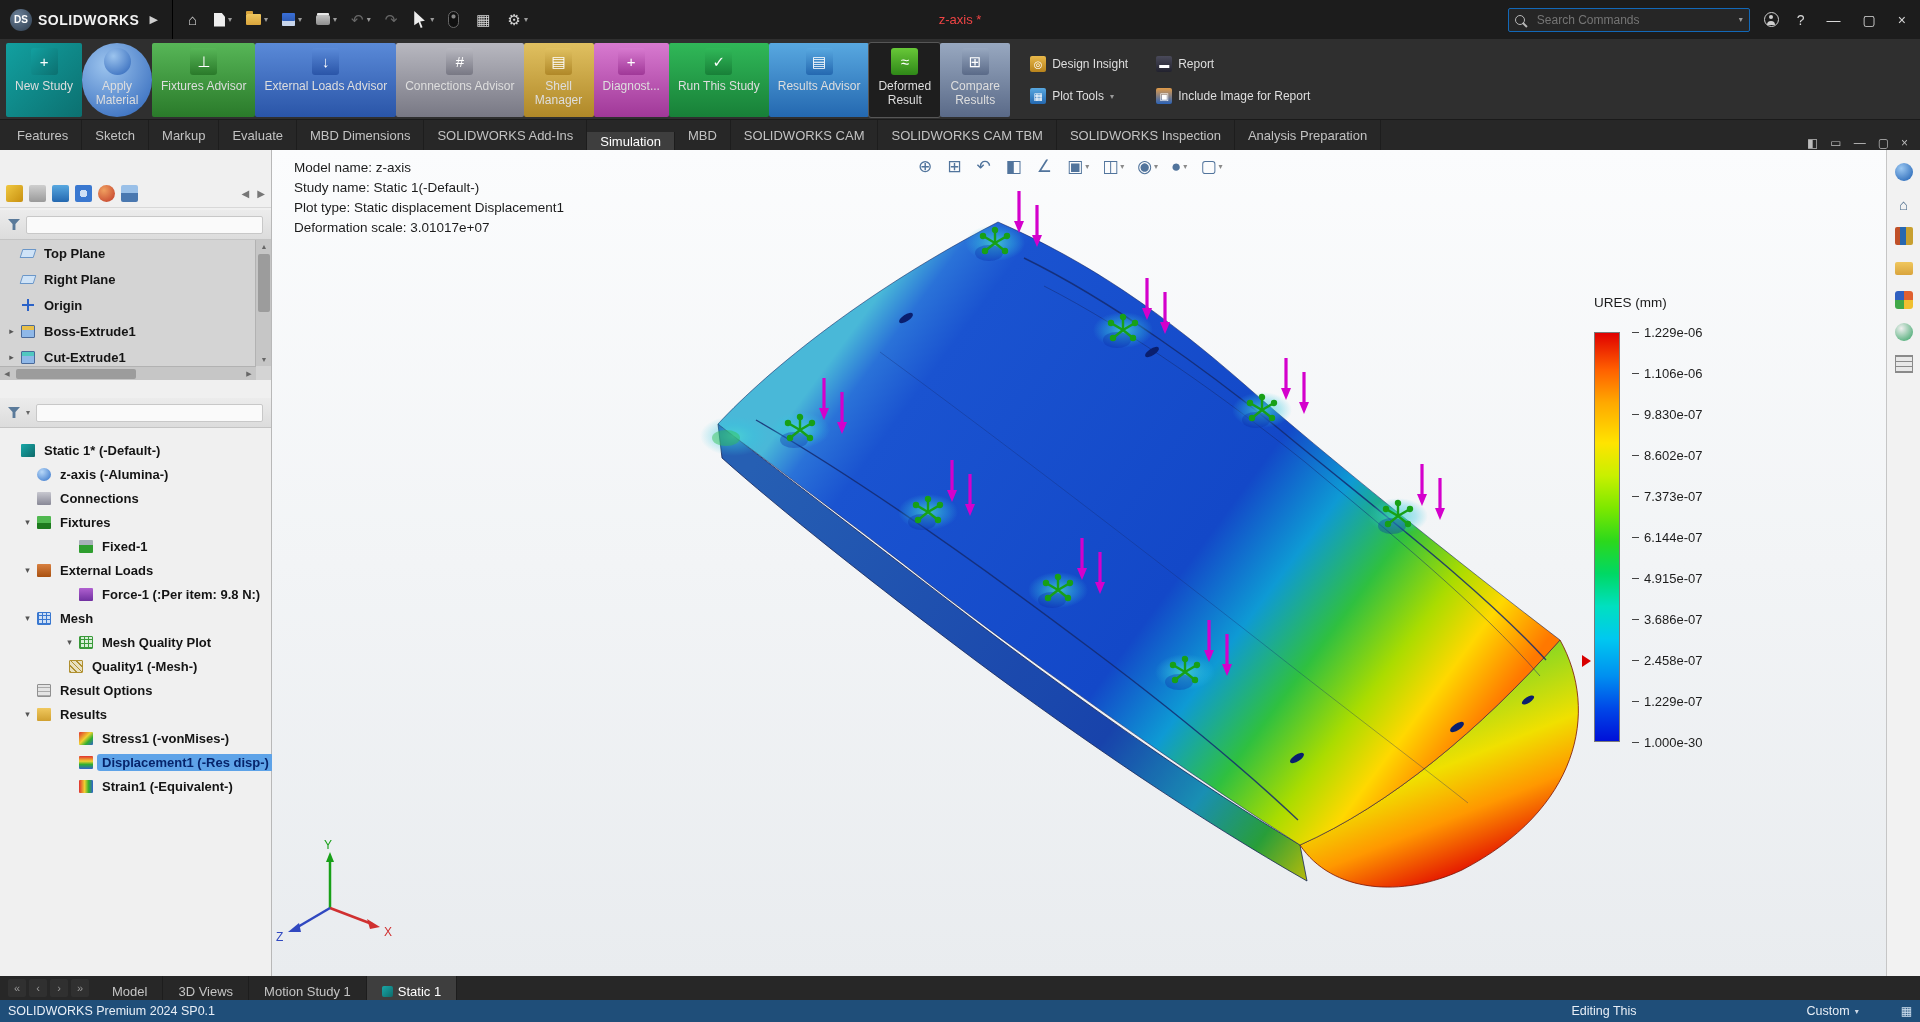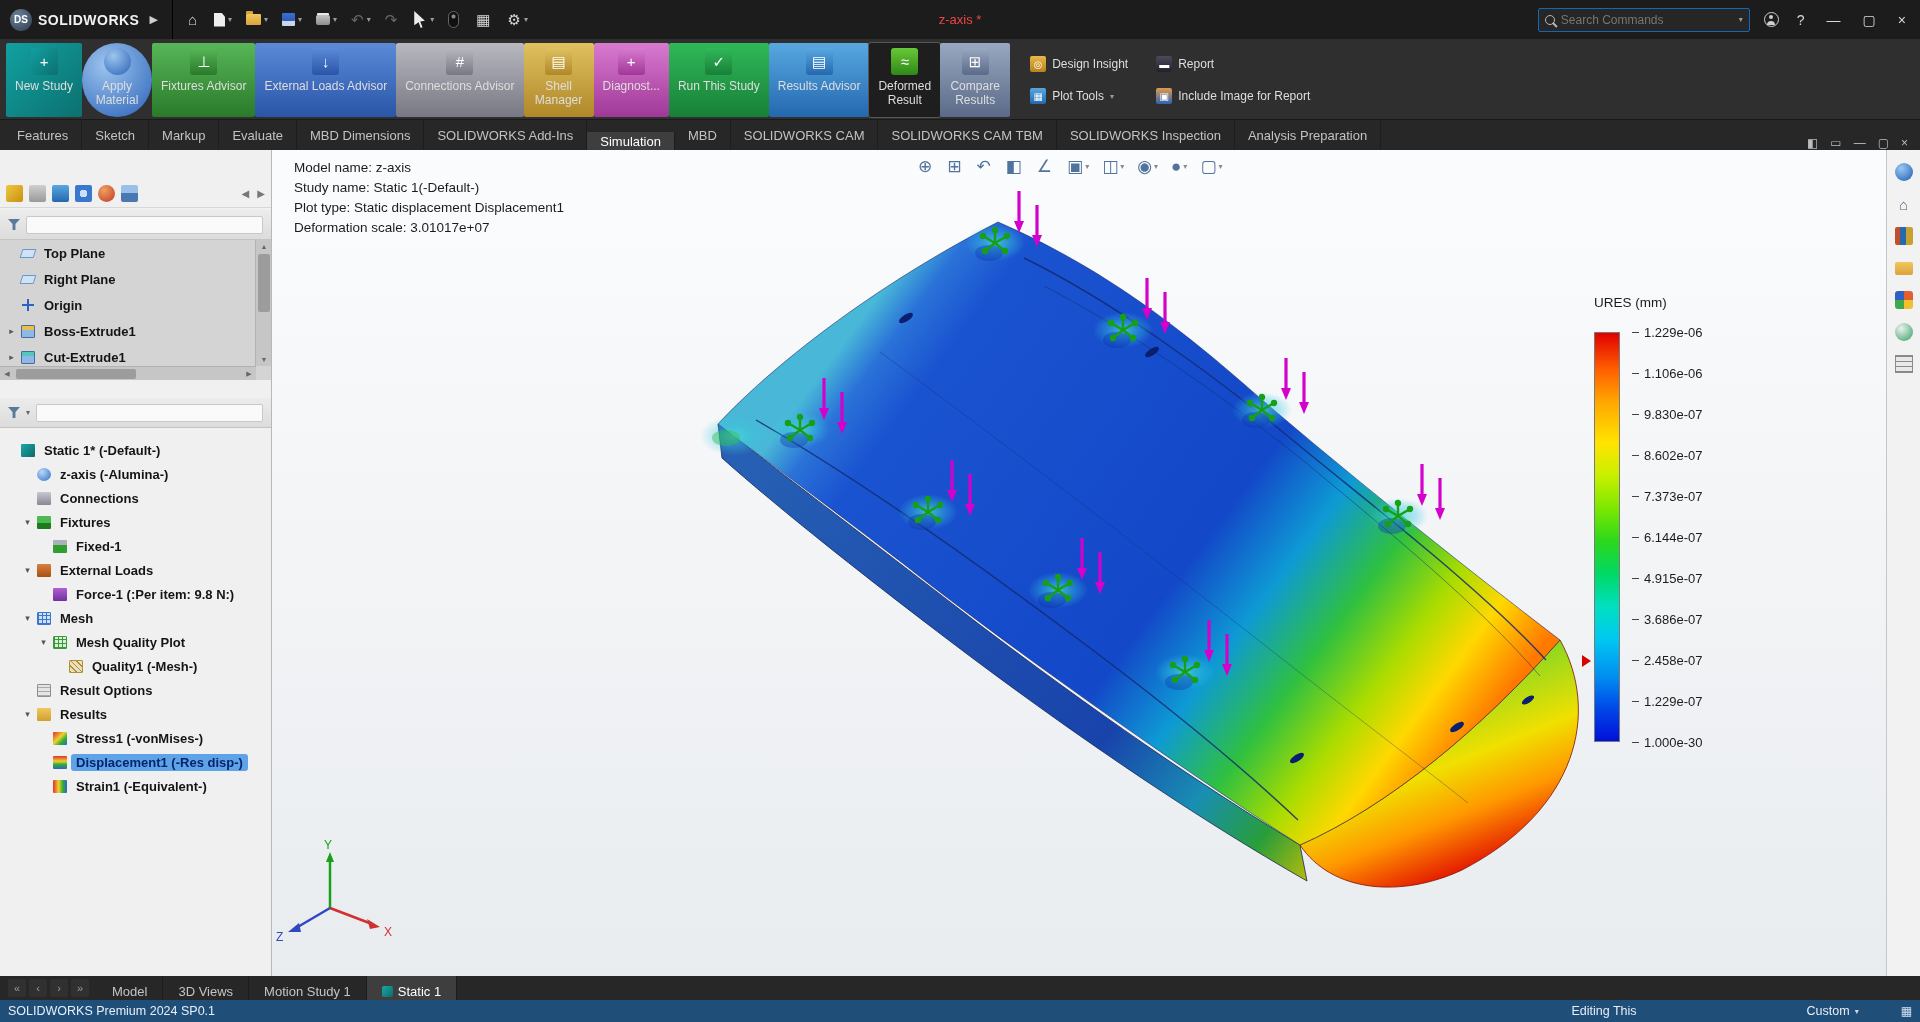--- a/index.html
+++ b/index.html
@@ -22,21 +22,21 @@
   .shape.ic-doc { width:11px; height:14px; background:#eee; clip-path:polygon(0 0,68% 0,100% 30%,100% 100%,0 100%); }
   .shape.ic-folder { width:15px; height:11px; background:linear-gradient(#f0c75e,#d9a43c); border-radius:1px; position:relative; }
   .shape.ic-folder::before { content:""; position:absolute; top:-3px; left:0; width:7px; height:3px; background:#d9a43c; border-radius:1px 1px 0 0; }
   .shape.ic-save { width:13px; height:13px; background:linear-gradient(#3a6fd8,#27509f); border-radius:1px; box-shadow:inset 0 -5px 0 #c9d6ec; }
   .shape.ic-print { width:14px; height:10px; background:linear-gradient(#c2c2c2,#8e8e8e); border-radius:2px; box-shadow:0 -3px 0 -1px #e8e8e8; }
   .shape.ic-cursor { width:13px; height:17px; background:#ececec; clip-path:polygon(0 0,82% 58%,46% 62%,64% 96%,50% 100%,34% 66%,0 84%); }
   .ic-sel { outline:1px solid #5c5c5c; background:#383838; padding:2px 3px; }
   .shape.ic-pill { width:11px; height:17px; background:radial-gradient(circle at 50% 30%,#888 1.5px,#101010 2.5px); border:1px solid #666; border-radius:6px; }
   #tb-title { position:absolute; left:50%; transform:translateX(-50%); font-size:13px; color:#ef4444; }
   .tb-right { margin-left:auto; display:flex; align-items:center; gap:14px; padding-right:10px; }
-  .searchbox { width:212px; height:24px; background:#262626; border:1px solid #1268b8; border-radius:2px; display:flex; align-items:center; padding:0 6px; gap:6px; }
+  .searchbox { width:242px; height:24px; background:#262626; border:1px solid #1268b8; border-radius:2px; display:flex; align-items:center; padding:0 6px; gap:12px; }
   .searchbox input { flex:1; background:transparent; border:none; outline:none; color:#bdbdbd; font-size:12px; font-family:inherit; }
   .mag { width:10px; height:10px; border:1.5px solid #b8b8b8; border-radius:50%; position:relative; flex:0 0 auto; }
   .mag::after { content:""; position:absolute; width:6px; height:1.5px; background:#b8b8b8; bottom:-2px; right:-4px; transform:rotate(45deg); }
   .person { width:15px; height:15px; border-radius:50%; border:1.5px solid #cfcfcf; position:relative; }
   .person::before { content:""; position:absolute; top:2px; left:4px; width:4px; height:4px; border-radius:50%; background:#cfcfcf; }
   .person::after { content:""; position:absolute; bottom:1px; left:2px; width:8px; height:4px; border-radius:4px 4px 0 0; background:#cfcfcf; }
   .winbtn { font-size:14px; color:#d8d8d8; padding:0 4px; }
 
   
   #ribbon { position:absolute; left:0; top:39px; width:1920px; height:81px; background:#2f2f2f; border-bottom:1px solid #1a1a1a; display:flex; align-items:stretch; padding:4px 6px 2px 6px; }
@@ -95,21 +95,21 @@
   .thumb-v { position:absolute; left:2px; top:14px; width:12px; height:58px; background:#9c9c9c; border-radius:2px; }
   .sb-arr { position:absolute; left:0; width:16px; height:13px; font-size:7px; color:#666; display:flex; align-items:center; justify-content:center; }
   #tree1-scroll-h { position:absolute; left:0; top:216px; width:256px; height:14px; background:#c6c6c6; border-top:1px solid #b2b2b2; }
   .thumb-h { position:absolute; left:16px; top:2px; width:120px; height:10px; background:#9c9c9c; border-radius:2px; }
   .sb-arr-h { position:absolute; top:0; width:14px; height:14px; font-size:7px; color:#666; display:flex; align-items:center; justify-content:center; }
   #lp-filter2 { top:248px; }
   #tree2 { position:absolute; left:0; top:284px; width:100%; bottom:0; background:#f0f0f0; padding-top:4px; }
   .trow { display:flex; align-items:center; gap:4px; height:24px; padding-left:6px; font-size:13px; color:#141414; white-space:nowrap; }
   #tree1 .trow { height:26px; }
   .trow.ind-1 { padding-left:22px; }
-  .trow.ind-2 { padding-left:38px; }
+  .trow.ind-2 { padding-left:38px;margin-left:26px; }
   .trow.ind-3 { padding-left:54px; }
   .arr { width:11px; font-size:9px; color:#555; text-align:center; flex:0 0 auto; }
   .tic { width:14px; height:13px; border-radius:1px; flex:0 0 auto; }
   .tlabel { padding:1px 5px; border-radius:3px;font-weight:bold; }
   .trow.selected .tlabel { background:#5ea3e8; color:#06246b; font-weight:bold; }
   .ic-plane{background:#cfe3f7;border:1px solid #6a96c8;height:9px;transform:skewX(-18deg)}
   .ic-origin{background:linear-gradient(#2a62c8,#2a62c8) 50% 50%/2px 12px no-repeat,linear-gradient(#2a62c8,#2a62c8) 50% 50%/12px 2px no-repeat}
   .ic-boss-extrude{background:linear-gradient(#e8c04a 38%,#8fb8e8 38%);border:1px solid #4a6a9a}
   .ic-cut-extrude{background:linear-gradient(#50c8c0 38%,#8fb8e8 38%);border:1px solid #4a6a9a}
   .ic-study{background:linear-gradient(135deg,#18a8a8,#0e6a6a)}

